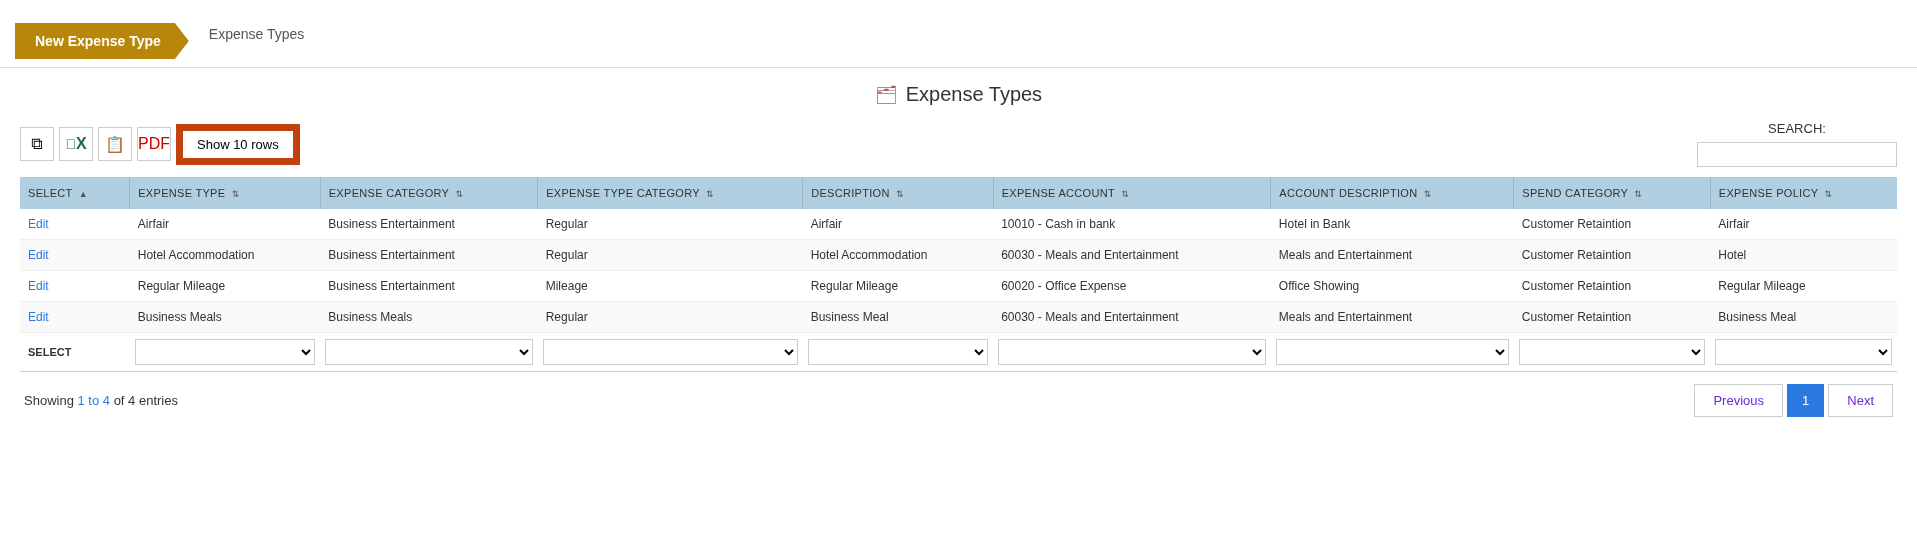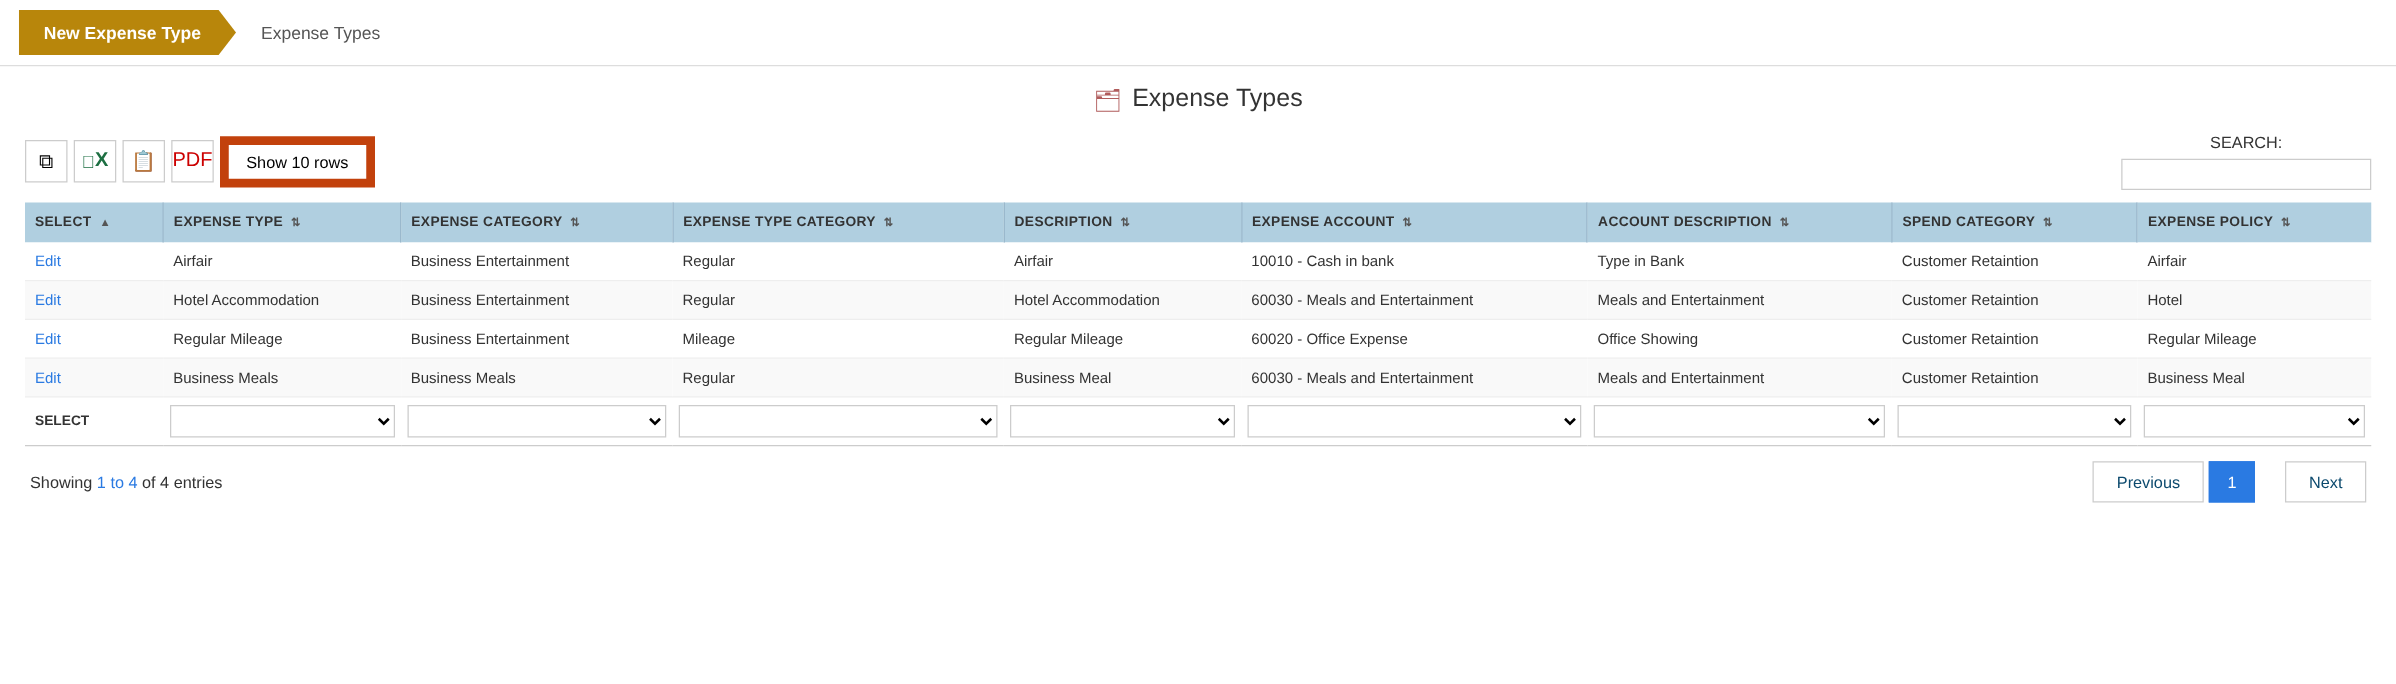--- a/index.html
+++ b/index.html
@@ -17,20 +17,21 @@
       background: #b8860b;
       color: #fff;
       padding: 10px 20px;
       font-size: 14px;
       font-weight: bold;
       clip-path: polygon(0 0, 92% 0, 100% 50%, 92% 100%, 0 100%);
       border: none;
       cursor: pointer;
       white-space: nowrap;
       padding-right: 28px;
+      margin-top: 15px;
     }
     .breadcrumb-label {
       margin-left: 20px;
       font-size: 14px;
       color: #555;
     }
 
     
     .page-content {
       padding: 15px 20px;
@@ -107,21 +108,21 @@
       border-collapse: collapse;
       font-size: 12px;
     }
     thead tr {
       background: #b0cfe0;
       color: #333;
     }
     thead th {
       padding: 10px 8px;
       text-align: left;
-      font-weight: bold;
+      font-weight: normal;
       font-size: 11px;
       text-transform: uppercase;
       letter-spacing: 0.3px;
       border-right: 1px solid #9ab8cc;
       white-space: nowrap;
     }
     thead th:last-child { border-right: none; }
     thead th .sort-icon {
       font-size: 9px;
       margin-left: 3px;
@@ -183,22 +184,21 @@
       display: flex;
       gap: 4px;
       align-items: center;
     }
     .page-btn {
       border: 1px solid #ccc;
       background: #fff;
       padding: 8px 18px;
       cursor: pointer;
       font-size: 13px;
-      color: #0c4a6e;
-      margin-left: 20px;
+      color: #6d28d9;
     }
     .page-num {
       background: #2a7ae2;
       color: #fff;
       border: 1px solid #2a7ae2;
       padding: 8px 14px;
       font-size: 13px;
       cursor: pointer;
     }
   </style>
@@ -256,21 +256,21 @@
     </thead>
     <tbody id="table-body">
 
     <tr>
           <td><a class="edit-link">Edit</a></td>
           <td>Airfair</td>
           <td>Business Entertainment</td>
           <td>Regular</td>
           <td>Airfair</td>
           <td>10010 - Cash in bank</td>
-          <td>Type in Bank</td>
+          <td>Hotel in Bank</td>
           <td>Customer Retaintion</td>
           <td>Airfair</td>
         </tr>
         <tr>
           <td><a class="edit-link">Edit</a></td>
           <td>Hotel Accommodation</td>
           <td>Business Entertainment</td>
           <td>Regular</td>
           <td>Hotel Accommodation</td>
           <td>60030 - Meals and Entertainment</td>

